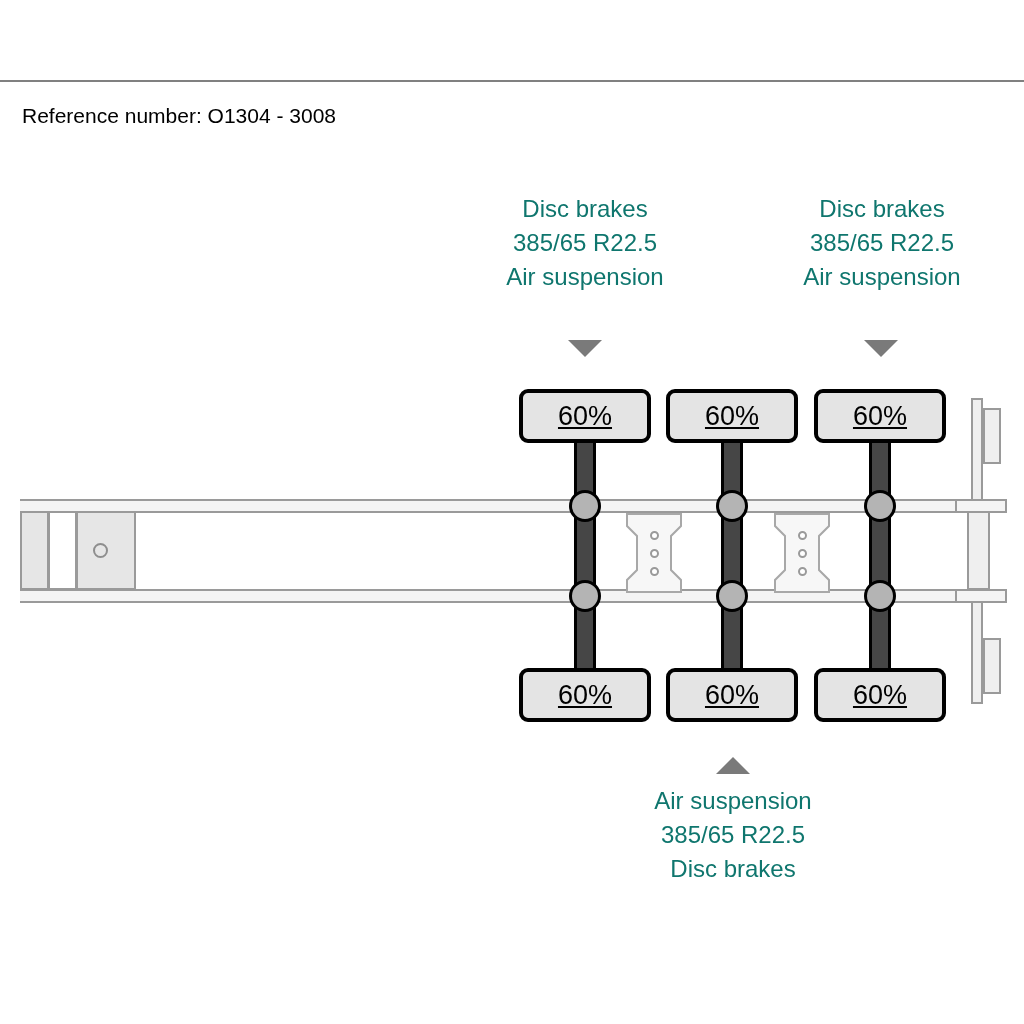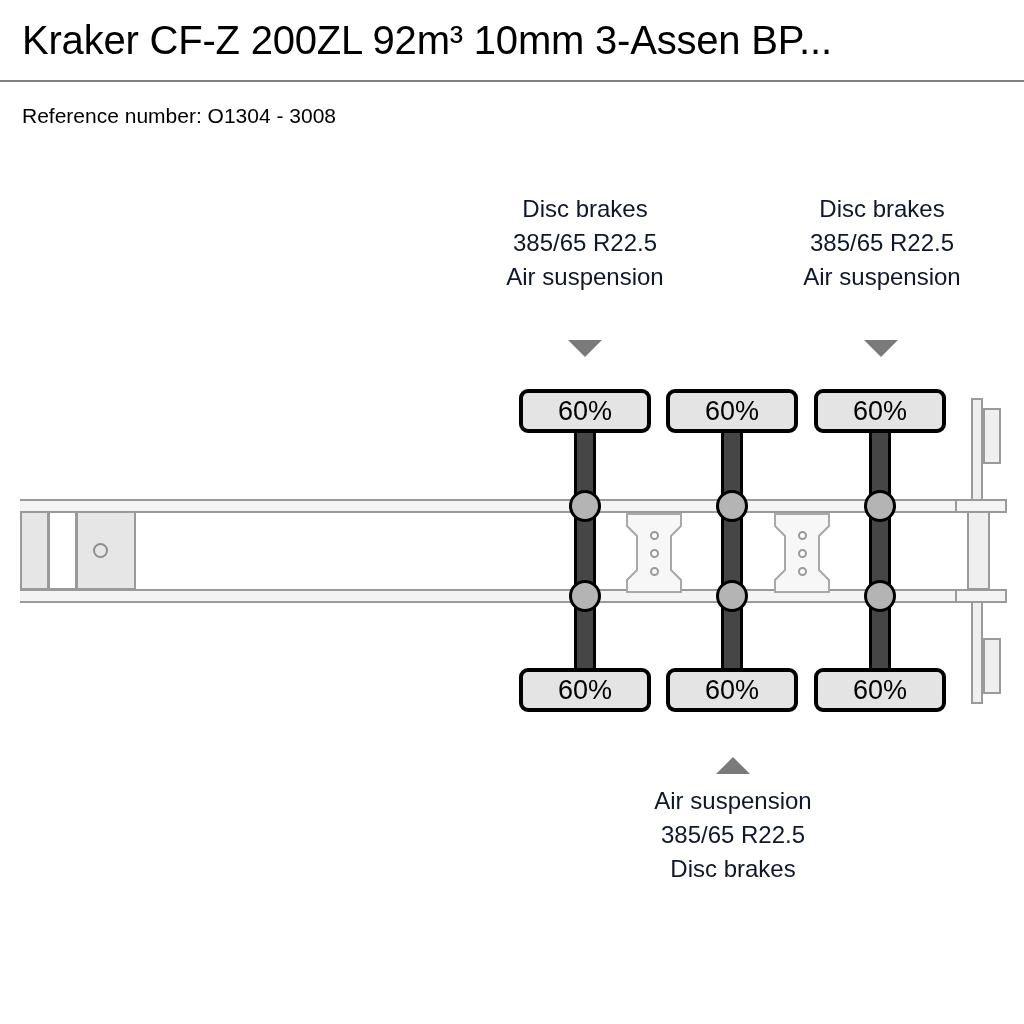--- a/index.html
+++ b/index.html
@@ -59,21 +59,21 @@
     width: 1024px;
     height: 1024px;
   }
 
   
   .callout {
     position: absolute;
     text-align: center;
     font-size: 24px;
     line-height: 34px;
-    color: #0f172a;
+    color: #0f766e;
     white-space: nowrap;
   }
   .callout .line { display: block; }
 
   .arrow-down, .arrow-up {
     position: absolute;
     width: 0;
     height: 0;
   }
   .arrow-down {
@@ -84,31 +84,32 @@
   .arrow-up {
     border-left: 17px solid transparent;
     border-right: 17px solid transparent;
     border-bottom: 17px solid #7a7a7a;
   }
 
   
   .tyre-box {
     position: absolute;
     width: 132px;
-    height: 44px;
+    height: 54px;
     box-sizing: border-box;
     border: 4px solid #000000;
     border-radius: 9px;
     background: #e4e4e4;
     display: flex;
     align-items: center;
     justify-content: center;
     font-size: 27px;
     line-height: 27px;
     color: #000;
+    text-decoration: underline;
   }
 
   
   .axle-bar {
     position: absolute;
     width: 22px;
     box-sizing: border-box;
     background: #464646;
     border-left: 3px solid #000;
     border-right: 3px solid #000;
@@ -184,21 +185,20 @@
     position: absolute;
     box-sizing: border-box;
     background: #efefef;
     border: 2px solid #9a9a9a;
   }
 </style>
 </head>
 <body>
 
 <div id="header">
-  <div id="page-title">Kraker CF-Z 200ZL 92m³ 10mm 3-Assen BP...</div>
   <div id="title-divider"></div>
   <div id="reference-number">Reference number: O1304 - 3008</div>
 </div>
 
 <div id="diagram">
 
   <div class="callout" style="left:455px; top:192px; width:260px;">
     <span class="line">Disc brakes</span>
     <span class="line">385/65 R22.5</span>
     <span class="line">Air suspension</span>

